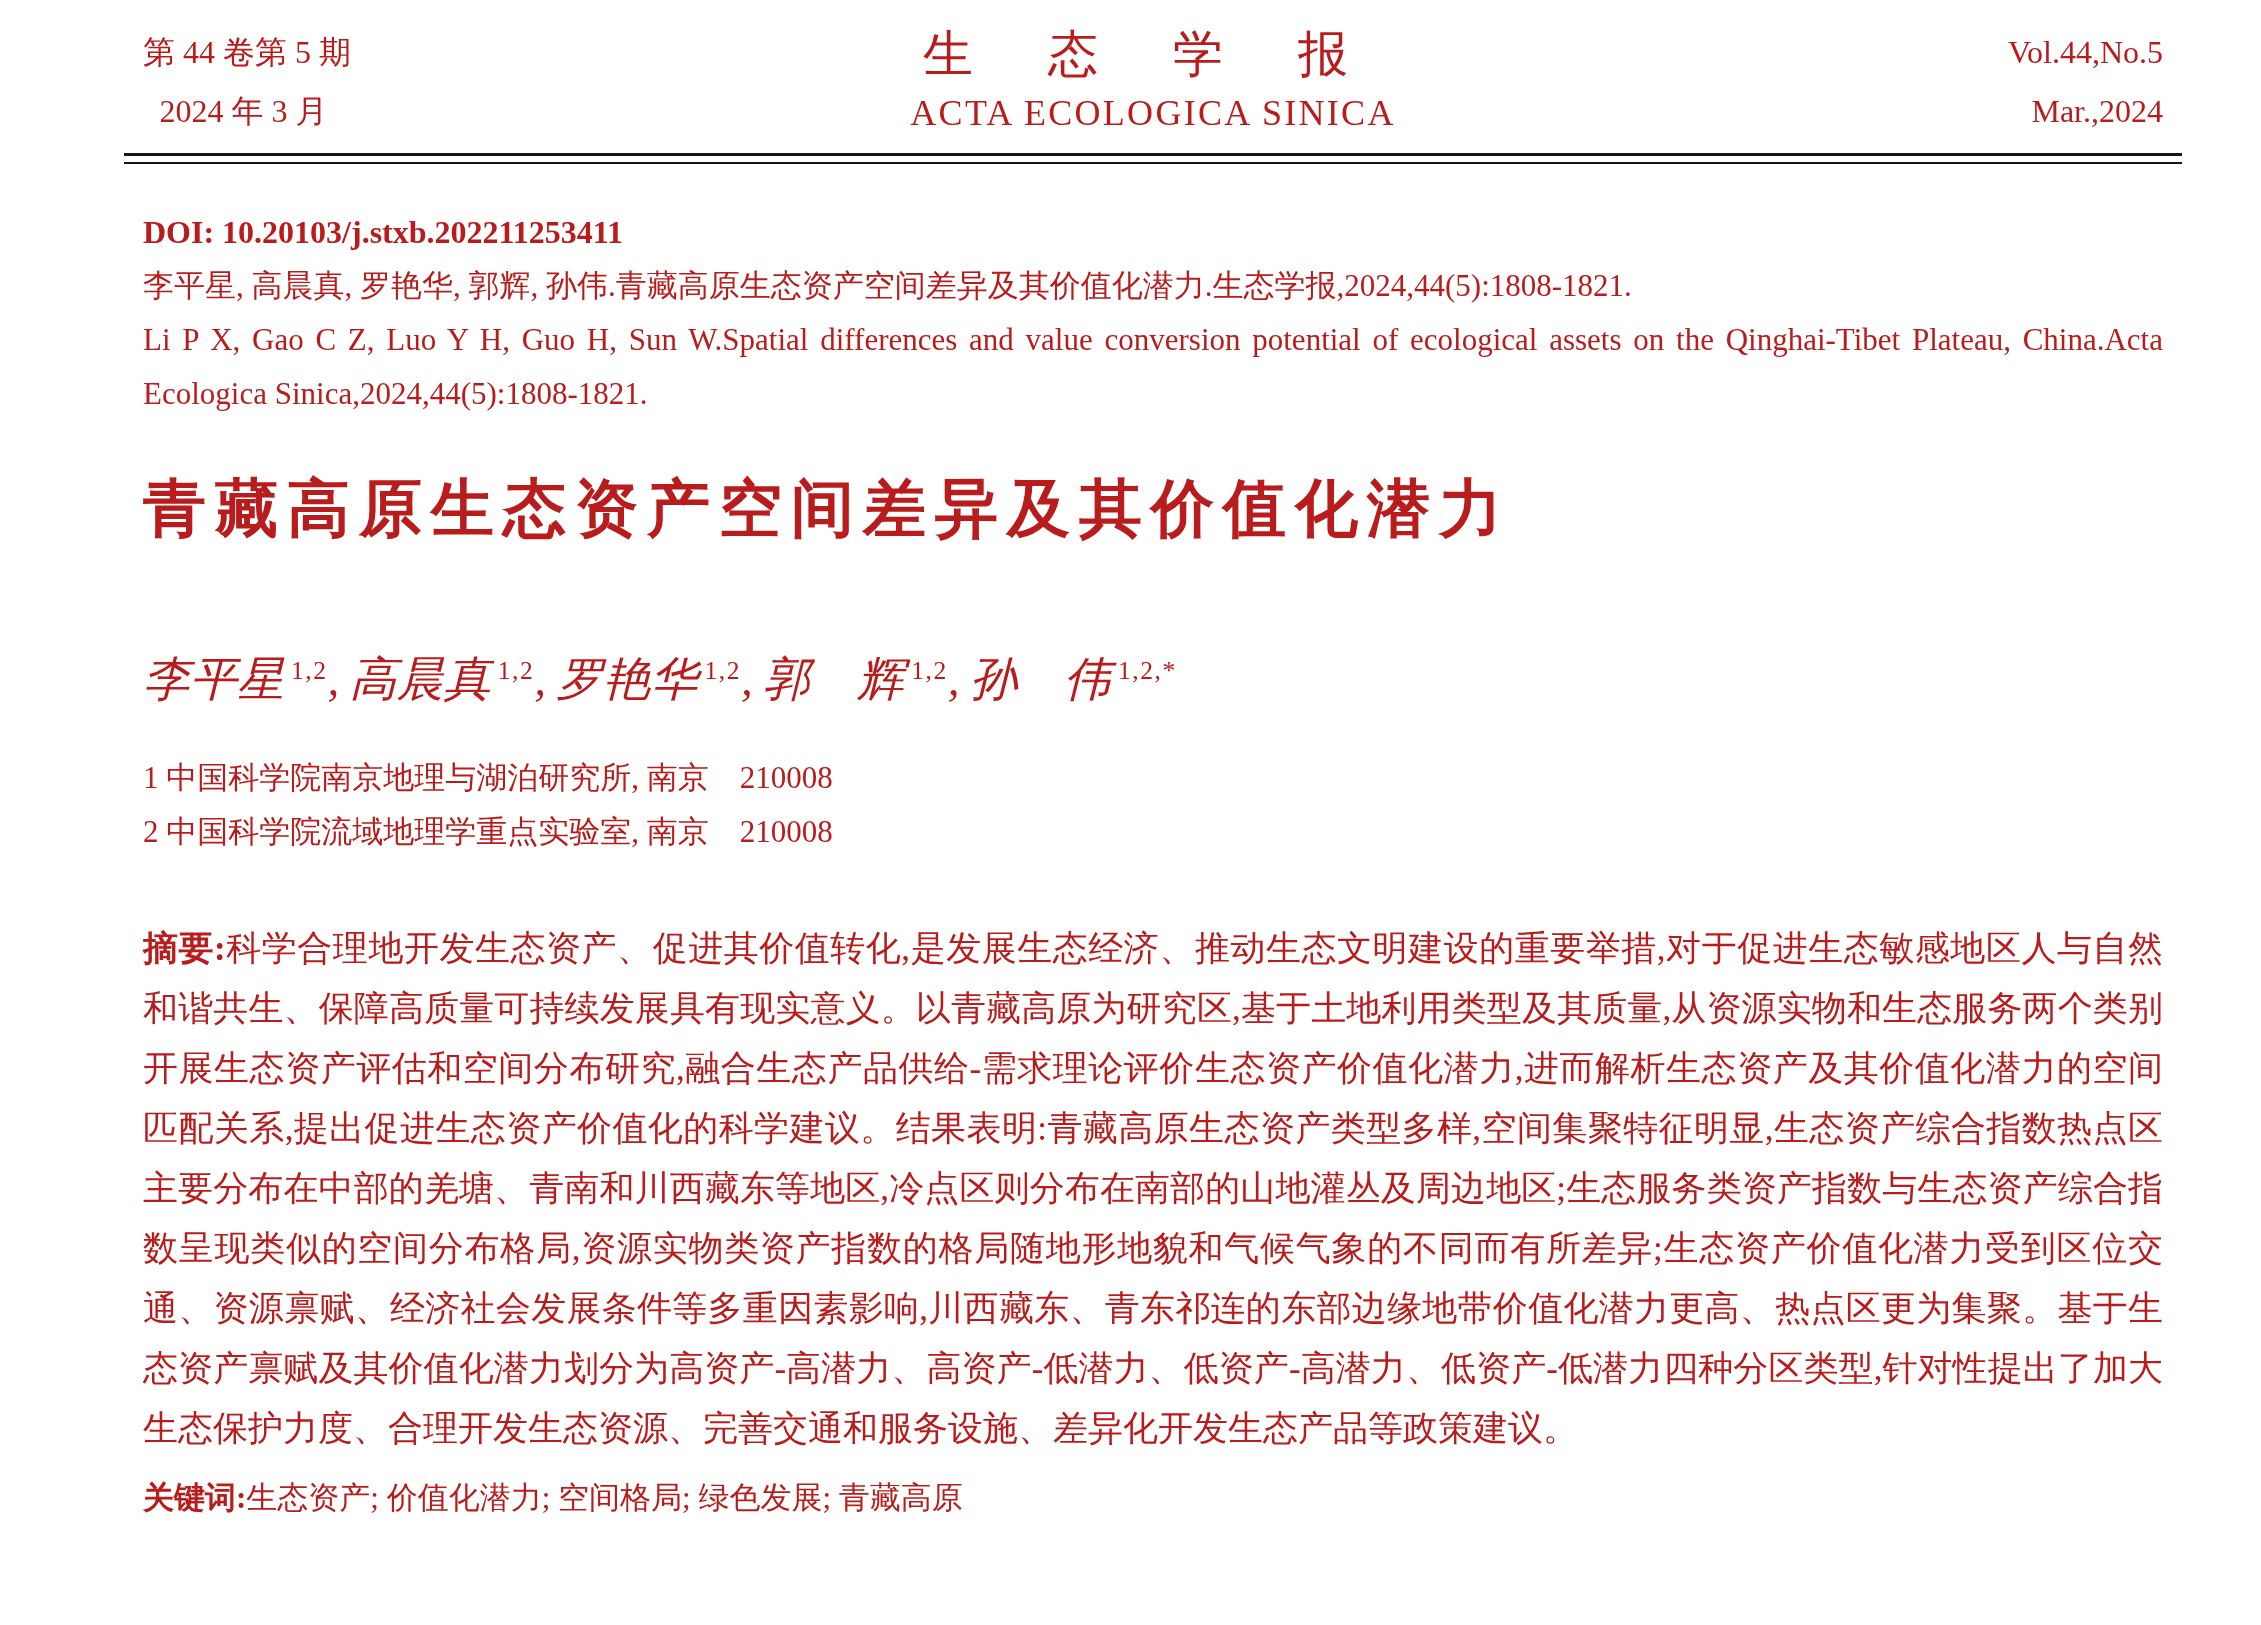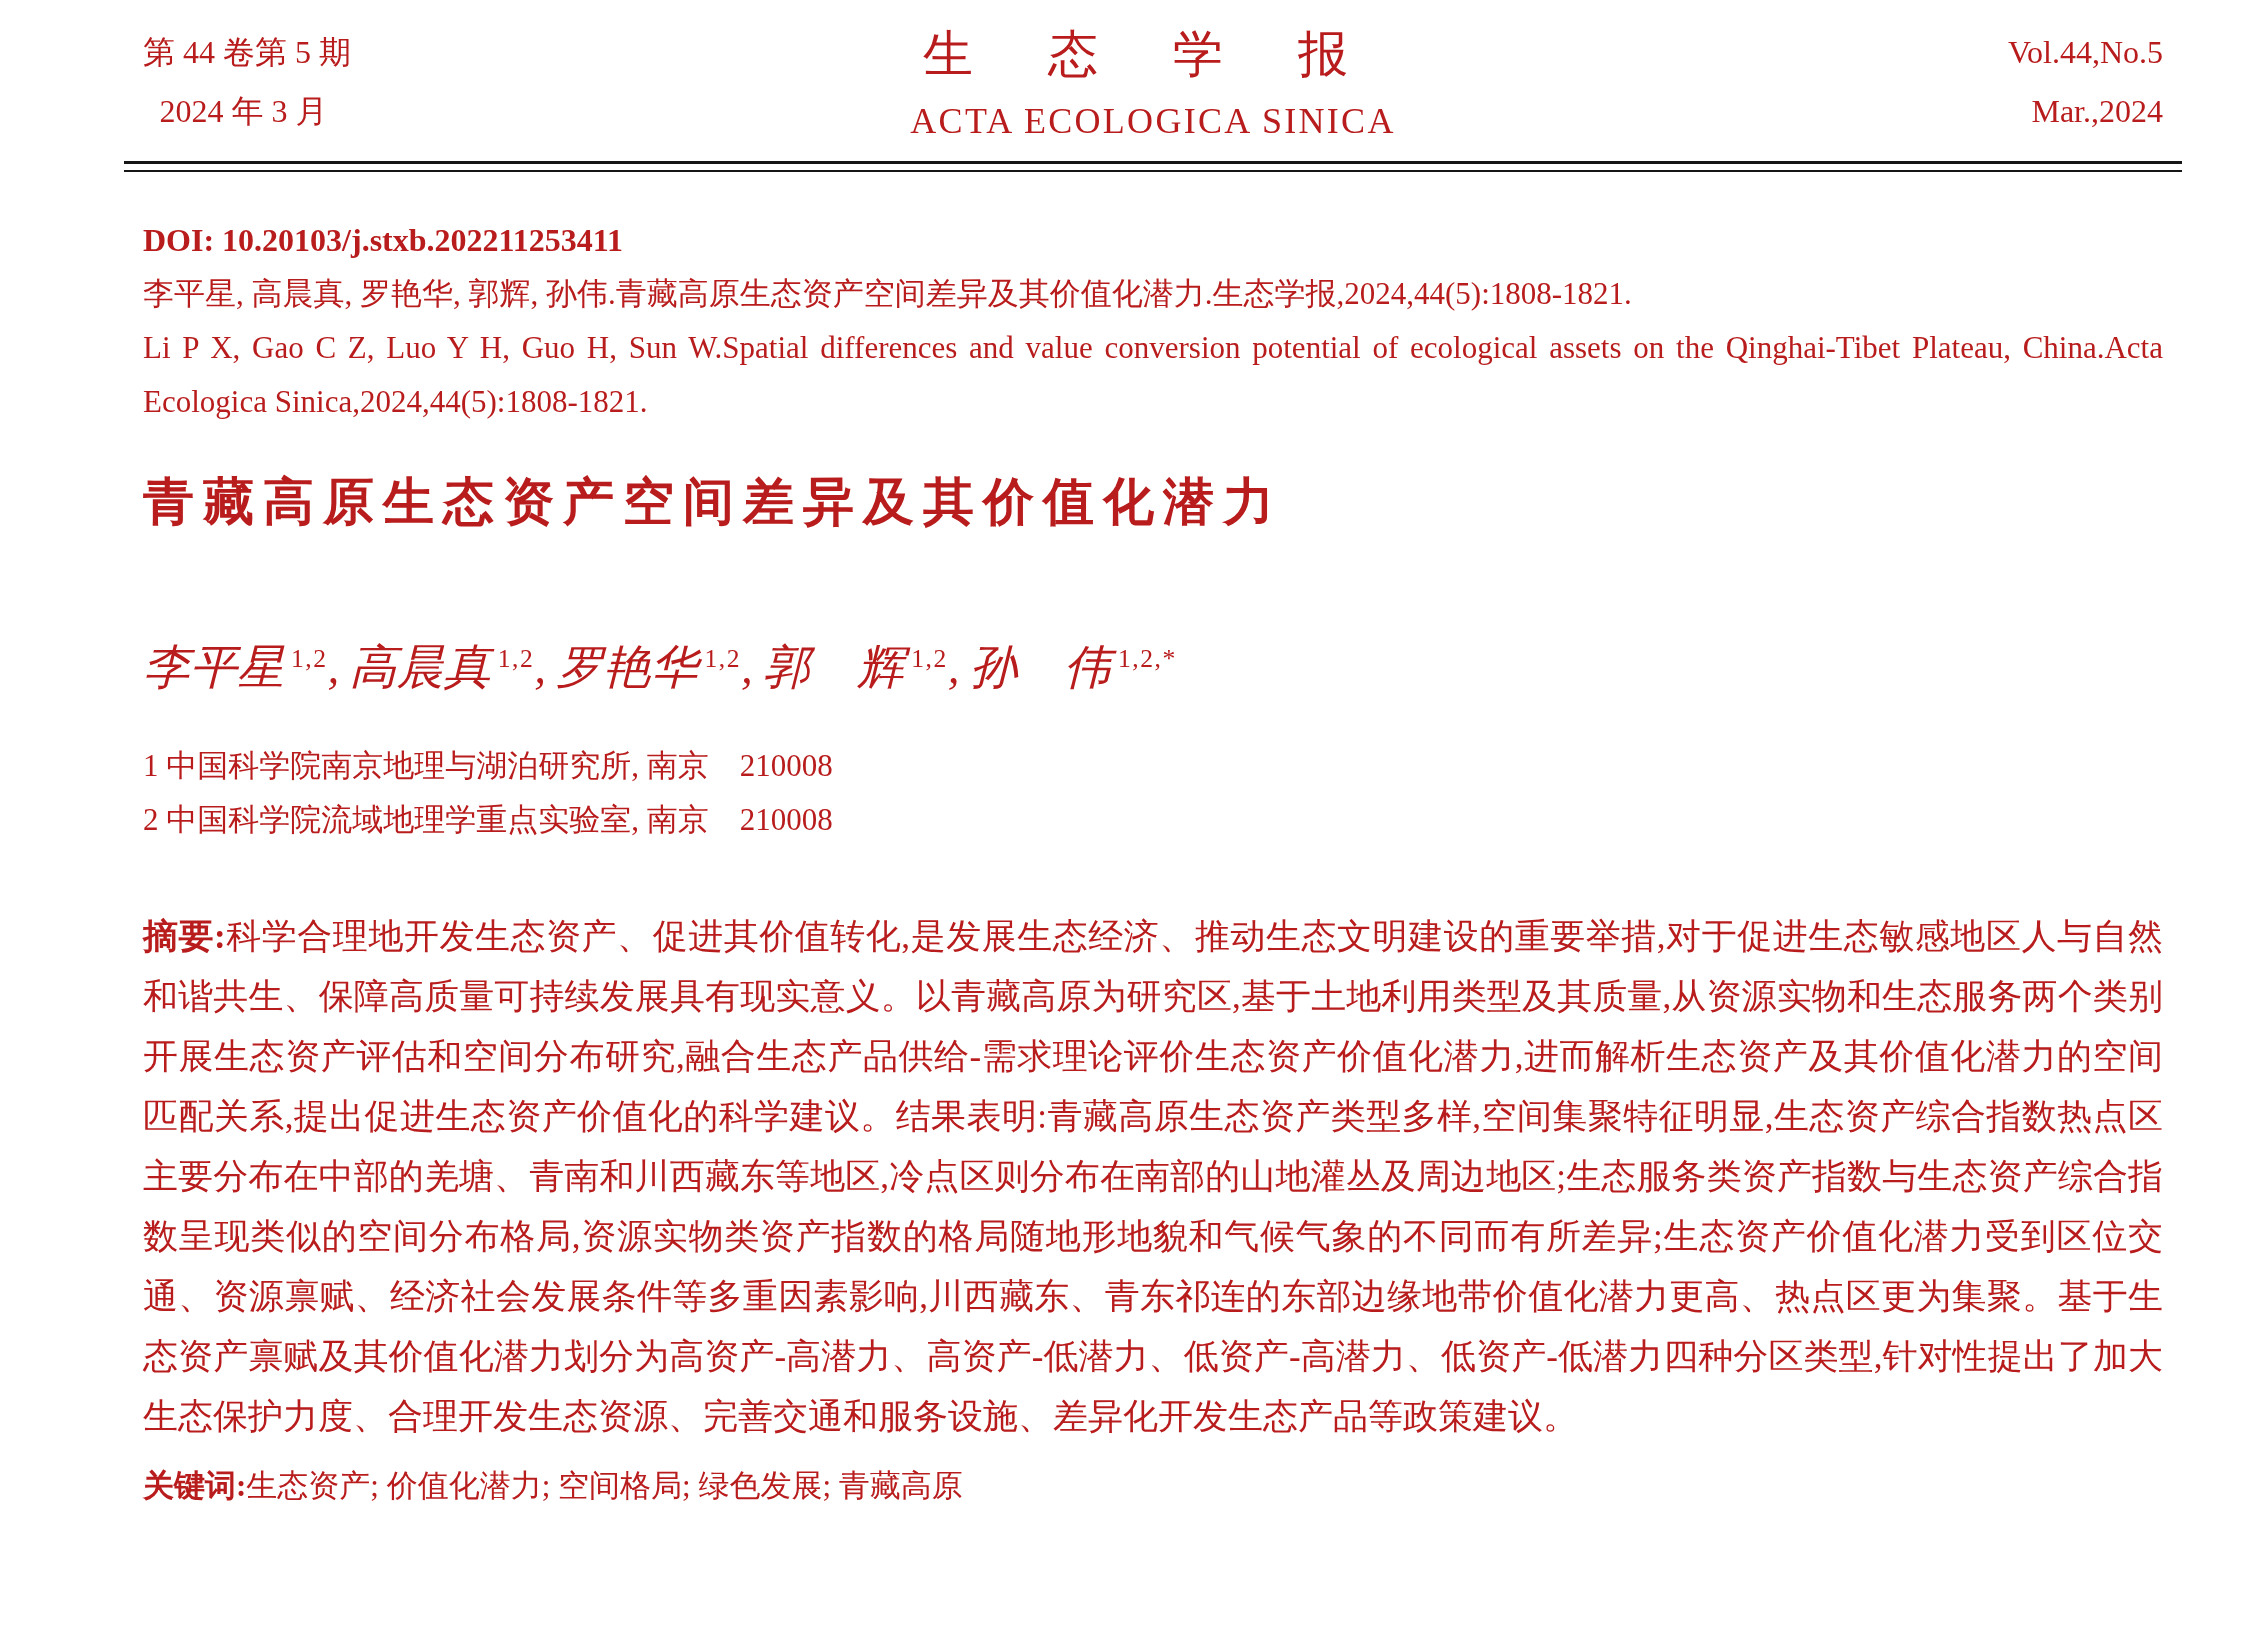--- a/index.html
+++ b/index.html
@@ -17,38 +17,38 @@
   .hdr{display:flex;justify-content:space-between;align-items:flex-start;}
   .hdr-col{line-height:59px;font-size:32px;white-space:nowrap;}
   .hdr-left{text-align:left;min-width:316px;}
   .hdr-left .l2{padding-left:16.5px;}
   .hdr-right{text-align:right;min-width:316px;}
   .hdr-center{text-align:center;flex:1;}
   .journal-cn{
     font-size:50px;line-height:62px;letter-spacing:1.5em;padding-left:.8em;
     white-space:nowrap;
   }
-  .journal-en{font-size:36px;line-height:56px;letter-spacing:2.3px;white-space:nowrap;margin-top:8px;}
+  .journal-en{font-size:36px;line-height:56px;letter-spacing:2.3px;white-space:nowrap;}
   
   .rule{
     margin:12px -19px 0 -19px;
     height:6.8px;
     border-top:3.8px solid #161616;
     border-bottom:2.3px solid #161616;
   }
   
   .meta{margin-top:41px;}
   .doi{font-size:32px;font-weight:bold;line-height:54px;}
   .cite{font-size:31px;line-height:54px;text-align:justify;}
   
   .title{
-    margin-top:28px;
-    font-family:Liberation Serif, serif;
+    margin-top:48px;
+    font-family:Liberation Mono, monospace;
     font-weight:700;
-    font-size:51px;line-height:90px;letter-spacing:9px;
+    font-size:63px;line-height:90px;letter-spacing:9px;
     white-space:nowrap;
   }
   
   .authors{margin-top:79px;font-size:47px;line-height:83px;font-style:italic;white-space:nowrap;}
   .authors .asup{font-size:25.6px;font-style:normal;vertical-align:super;line-height:0;letter-spacing:1.5px;margin-left:7px;}
   .authors .asep{margin-right:10.5px;}
   
   .affils{margin-top:30px;font-size:31px;line-height:54px;}
   
   .abstract{margin-top:60px;font-size:35px;line-height:60px;text-align:justify;}

